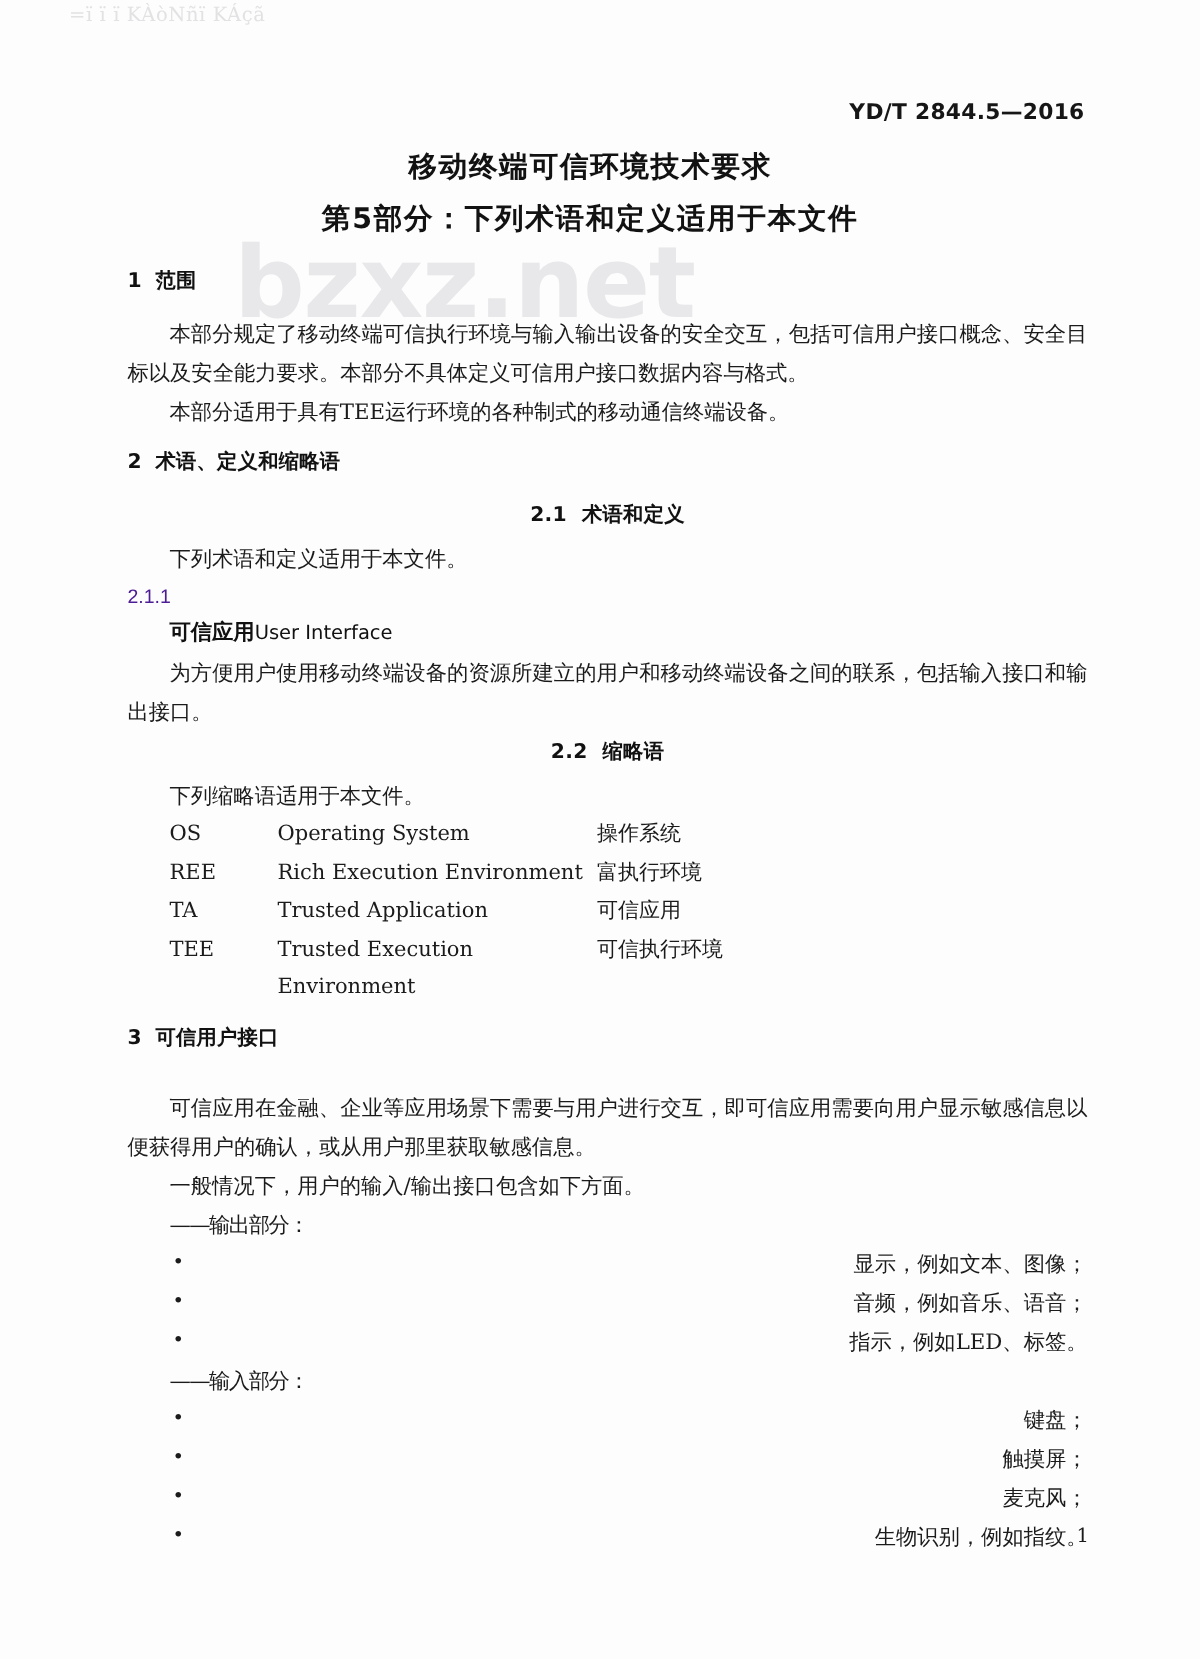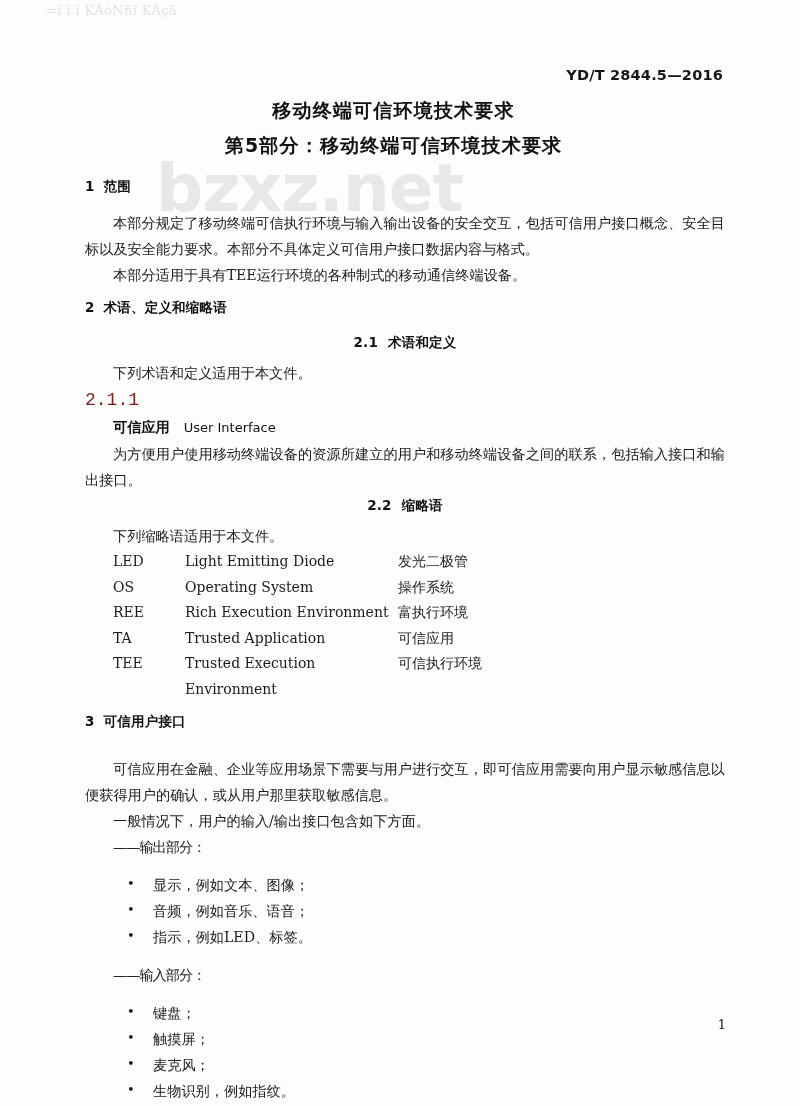--- a/index.html
+++ b/index.html
@@ -117,24 +117,24 @@
     font-size: 13.5px;
     font-weight: bold;
     color: #111;
     letter-spacing: 0.2px;
     text-align: center;
   }
   .subsec-num { margin-right: 10px; }
 
   .termnum {
     margin: 0;
-    font-family: Liberation Mono, monospace;
-    font-size: 18px;
+    font-family: Liberation Sans, sans-serif;
+    font-size: 13px;
     font-weight: normal;
-    color: #7f1d1d;
+    color: #4c1d95;
   }
 
   p.para {
     margin: 0;
     font-size: 14.2px;
     line-height: 26px;
     text-align: justify;
     text-justify: inter-ideograph;
     color: #1b1b1b;
   }
@@ -144,21 +144,20 @@
     padding-left: 28px;
     font-size: 14.2px;
     line-height: 26px;
     font-weight: bold;
     color: #111;
   }
   .term-line .term-en {
     font-family: "DejaVu Sans", "Liberation Sans", sans-serif;
     font-weight: normal;
     font-size: 13px;
-    margin-left: 14px;
   }
 
   
   .sp-4  { height: 4px; }
   .sp-8  { height: 8px; }
   .sp-11 { height: 11px; }
   .sp-14 { height: 14px; }
   .sp-17 { height: 17px; }
 
   
@@ -191,22 +190,23 @@
     padding-left: 28px;
     font-size: 14.2px;
     line-height: 26px;
     color: #1b1b1b;
   }
   .dash-mark { letter-spacing: -1px; text-align: right; }
 
   
   ul.bullets {
     list-style: none;
-    margin: 12px;
+    margin: 0;
     padding: 0;
+    text-align: right;
   }
   ul.bullets li {
     position: relative;
     padding-left: 56px;
     font-size: 14.2px;
     line-height: 26px;
     color: #1b1b1b;
   }
   ul.bullets li::before {
     content: "\2022";
@@ -234,21 +234,21 @@
 
 <div class="scan-artifact">=ï ï ï KÀòNñï KÁçã</div>
 
 <div class="watermark">bzxz.net</div>
 
 <div class="content">
 
   <div class="std-number">YD/T 2844.5—2016</div>
 
   <div class="doc-title doc-title-main">移动终端可信环境技术要求</div>
-  <div class="doc-title doc-title-part">第5部分：移动终端可信环境技术要求</div>
+  <div class="doc-title doc-title-part">第5部分：下列术语和定义适用于本文件</div>
 
   <div class="flow">
 
     <h2 class="sec">
       <span class="sec-num">1</span><span>范围</span>
     </h2>
     <div class="sp-14"></div>
     <p class="para indent">本部分规定了移动终端可信执行环境与输入输出设备的安全交互，包括可信用户接口概念、安全目标以及安全能力要求。本部分不具体定义可信用户接口数据内容与格式。</p>
     <p class="para indent">本部分适用于具有TEE运行环境的各种制式的移动通信终端设备。</p>
 
@@ -276,25 +276,20 @@
     <div class="sp-4"></div>
 
     <h3 class="subsec">
       <span class="subsec-num">2.2</span><span>缩略语</span>
     </h3>
     <div class="sp-8"></div>
     <p class="para indent">下列缩略语适用于本文件。</p>
 
     <table class="abbr">
       <tbody>
-        <tr>
-          <td class="abbr-key">LED</td>
-          <td class="abbr-en">Light Emitting Diode</td>
-          <td class="abbr-cn">发光二极管</td>
-        </tr>
         <tr>
           <td class="abbr-key">OS</td>
           <td class="abbr-en">Operating System</td>
           <td class="abbr-cn">操作系统</td>
         </tr>
         <tr>
           <td class="abbr-key">REE</td>
           <td class="abbr-en">Rich Execution Environment</td>
           <td class="abbr-cn">富执行环境</td>
         </tr>

